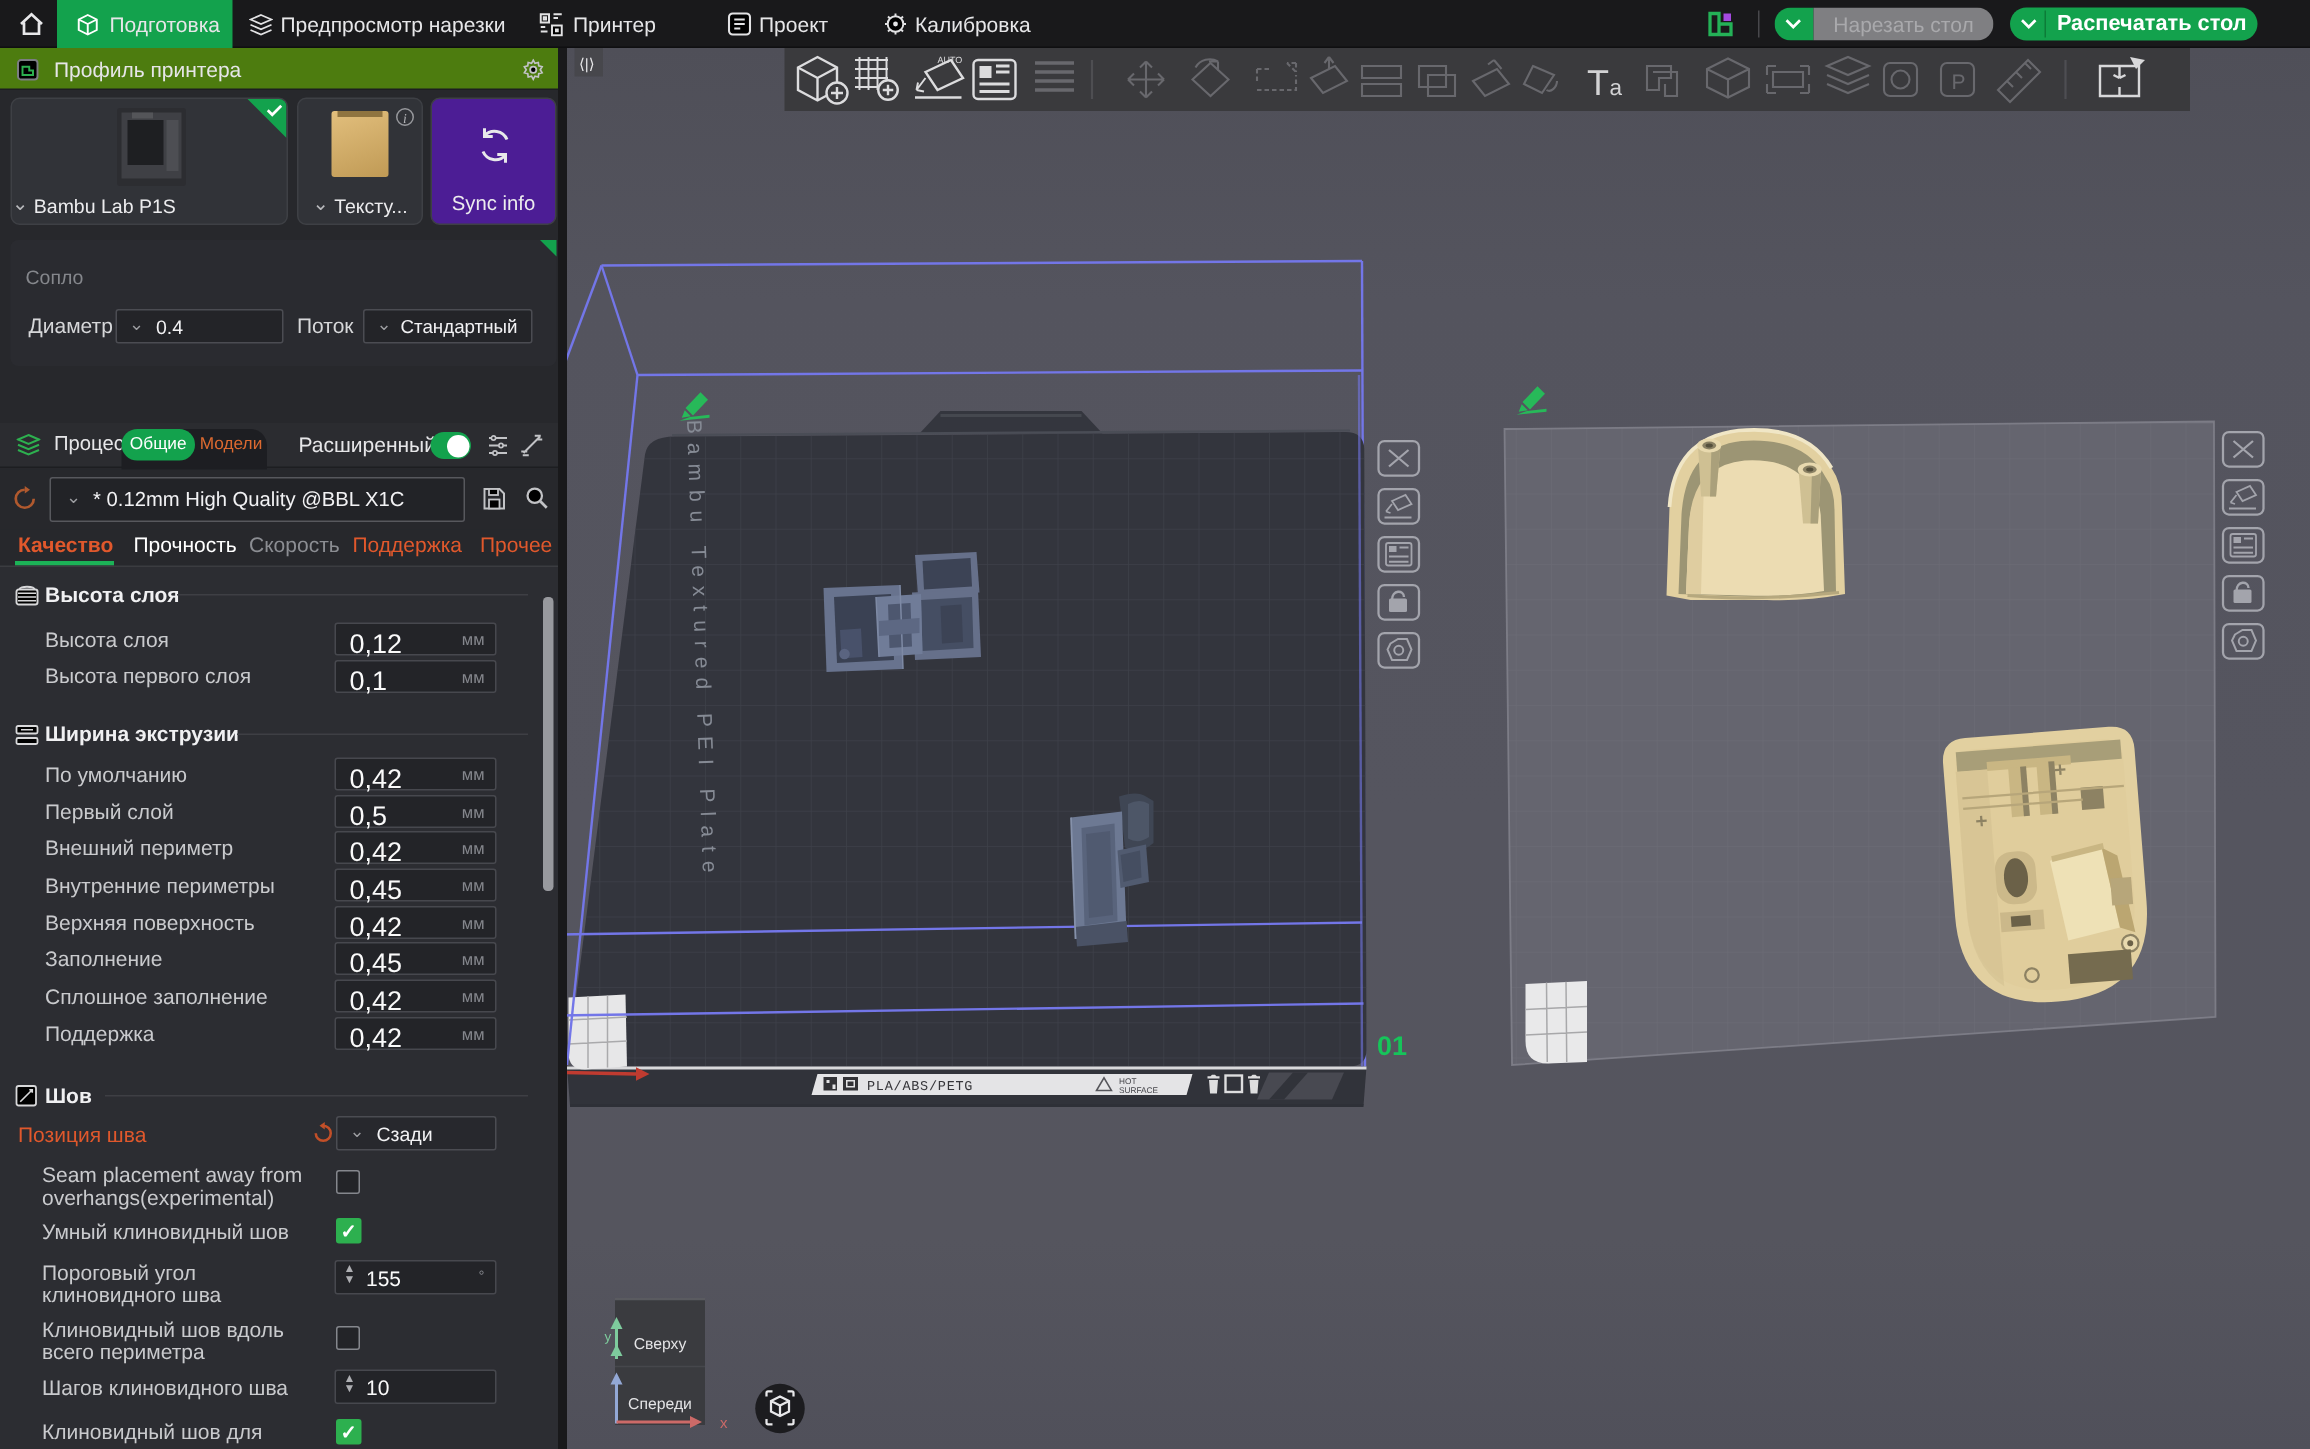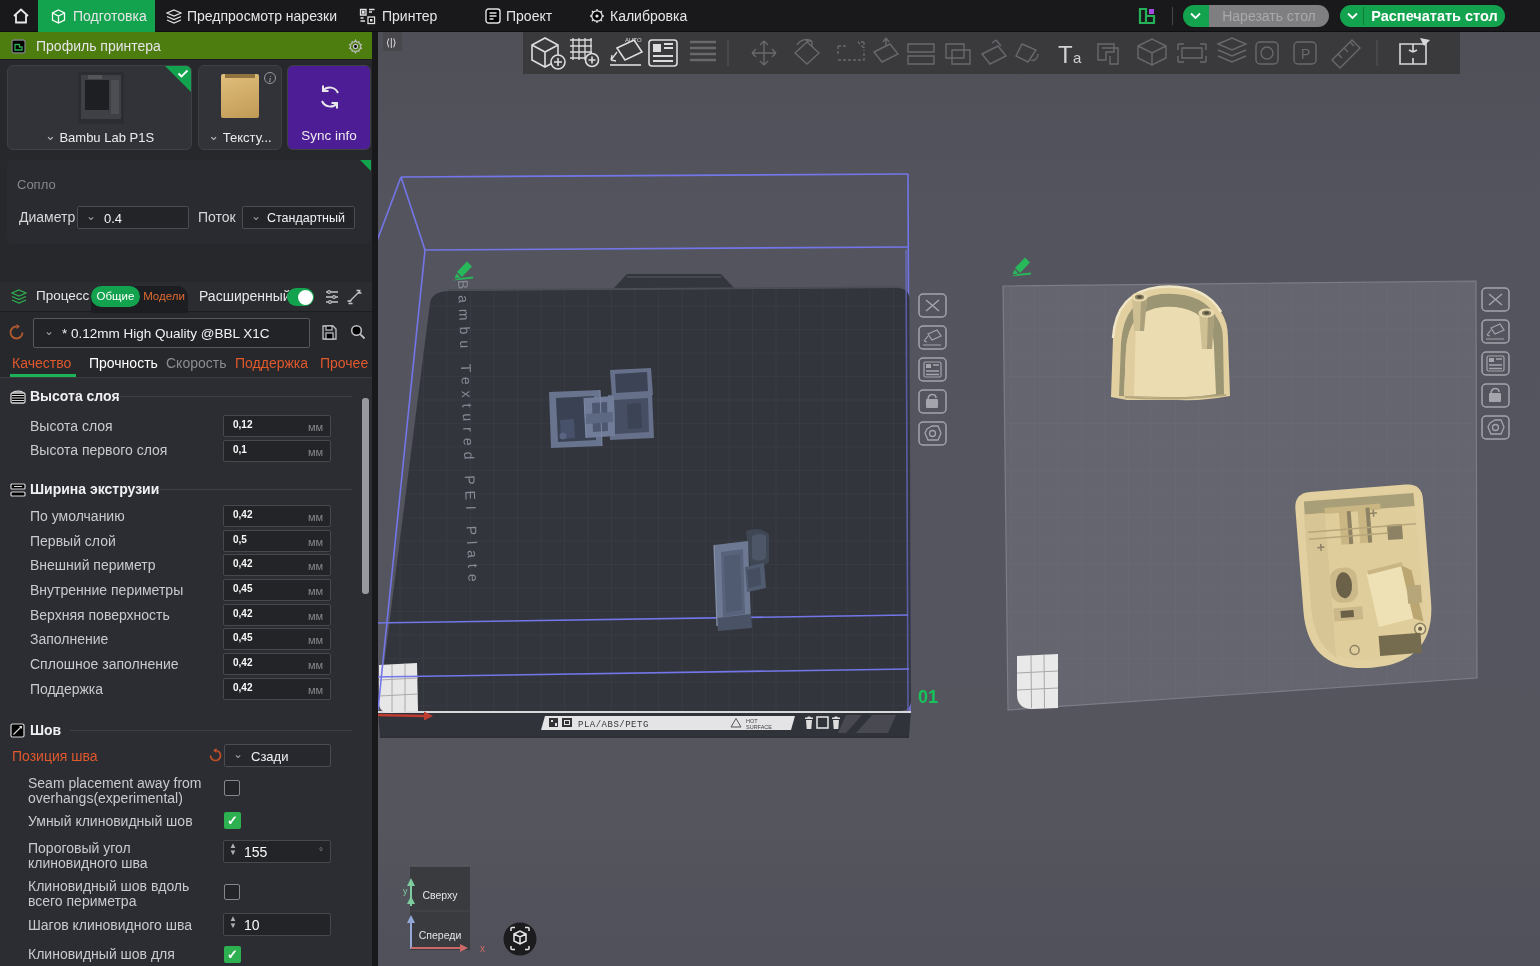--- a/index.html
+++ b/index.html
@@ -6,21 +6,21 @@
 html,body { width:1540px; height:966px; overflow:hidden; background:#86868c;
   font-family:"Liberation Sans", sans-serif; }
 .abs { position:absolute; }
 #topbar { position:absolute; left:0; top:0; width:1540px; height:32px; background:#19191b; border-bottom:1px solid #0f0f11; z-index:30; }
 .tabtxt { position:absolute; top:0; height:32px; line-height:32px; color:#e6e6e8; font-size:14px; white-space:nowrap; }
 #tab-active { position:absolute; left:38px; top:0; width:117px; height:32px; background:#13a24d; }
 #panel { position:absolute; left:0; top:32px; width:372px; height:934px; background:#27282c; z-index:20; overflow:hidden; }
 #sliver { position:absolute; left:372px; top:32px; width:6px; height:934px; background:#19191b; z-index:21; }
 .lbl { color:#c9cacd; font-size:14px; position:absolute; }
 .inp { position:absolute; left:223px; width:108px; height:22px; background:#232428; border:1px solid #47484e; border-radius:2px; color:#fff; }
-.inp .v { position:absolute; left:9px; top:3px; font-size:10px; font-weight:bold; color:#fafafa; }
+.inp .v { position:absolute; left:9px; top:3px; font-size:18px; font-weight:normal; color:#fafafa; }
 .inp .u { position:absolute; right:7px; top:5px; font-size:11px; color:#85878d; }
 .sect { position:absolute; left:10px; color:#f0f0f2; font-size:14px; font-weight:bold; }
 .sline { position:absolute; height:1px; background:#3e3f44; }
 .cb { position:absolute; left:224px; width:16px; height:16px; border:1px solid #85878d; border-radius:2px; background:#232428; }
 .cbg { position:absolute; left:224px; width:17px; height:17px; border-radius:2px; background:#2db04f; color:#fff; font-size:13px; font-weight:bold; text-align:center; line-height:17px; }
 .sel { position:absolute; background:#232428; border:1px solid #4b4c52; border-radius:2px; color:#f2f2f4; white-space:nowrap; }
 .sel .cv { position:absolute; left:8px; top:50%; transform:translateY(-62%); color:#9d9ea2; font-size:12px; }
 .sel .tx { position:absolute; left:26px; top:50%; transform:translateY(-50%); font-size:13px; }
 .chev { display:inline-block; transform:translateY(-2px); }
 svg.ic { position:absolute; }
@@ -97,21 +97,21 @@
     <div class="abs" style="right:0;top:0;width:0;height:0;border-left:26px solid transparent;border-top:26px solid #13a24d"></div>
     <svg class="ic" style="right:2px;top:3px" width="12" height="10" viewBox="0 0 12 10">
         <path d="M1.5 4.5 L4.5 7.5 L10.5 1.5" stroke="#fff" stroke-width="1.8" fill="none"></path>
       </svg>
     <div class="abs" style="left:70px;top:6px;width:46px;height:52px;background:#2c2d31;border-radius:2px">
       <div class="abs" style="left:3px;top:3px;width:40px;height:44px;background:#3f4045"></div>
       <div class="abs" style="left:7px;top:8px;width:24px;height:30px;background:#1e1f22"></div>
       <div class="abs" style="left:33px;top:8px;width:8px;height:34px;background:#4d4e53"></div>
       <div class="abs" style="left:10px;top:3px;width:14px;height:4px;background:#545559"></div>
     </div>
-    <div class="abs" style="left:0;right:0;top:64px;text-align:center;font-size:13px;color:#ececee"><span class="chev" style="color:#b9babd">⌄</span> Bambu Lab P1S</div>
+    <div class="abs" style="left:0;right:0;top:64px;font-size:13px;color:#ececee"><span class="chev" style="color:#b9babd">⌄</span> Bambu Lab P1S</div>
   </div>
   <div class="abs" style="left:198px;top:33px;width:84px;height:85px;background:#313338;border:1px solid #3e4045;border-radius:6px">
     <div class="abs" style="left:22px;top:8px;width:38px;height:44px;background:linear-gradient(160deg,#e2bf7d,#c09a55);border-radius:2px"></div>
     <div class="abs" style="left:26px;top:8px;width:30px;height:4px;background:#8f7440"></div>
     <div class="abs" style="right:5px;top:6px;width:12px;height:12px;border:1px solid #97989c;border-radius:50%;color:#b4b5b8;font-size:9px;text-align:center;line-height:12px;font-style:italic;font-family:'Liberation Serif',serif">i</div>
     <div class="abs" style="left:0;right:0;top:64px;text-align:center;font-size:13px;color:#ececee"><span class="chev" style="color:#b9babd">⌄</span> Тексту...</div>
   </div>
   <div class="abs" style="left:287px;top:33px;width:84px;height:85px;background:#4c1d95;border:1px solid #3e4045;border-radius:6px">
     <svg class="ic" style="left:29px;top:18px" width="26" height="26" viewBox="0 0 26 26">
         <path d="M21 9 A9 9 0 0 0 6 6.5 M5 17 A9 9 0 0 0 20 19.5" stroke="#e8e8ea" stroke-width="2" fill="none"></path>
@@ -135,21 +135,21 @@
         <span class="tx" style="font-size:12.5px;left:24px">Стандартный</span>
       </div>
   </div>
 
 
   <div class="abs" style="left:0;top:250px;width:372px;height:30px;background:#2b2c30;border-bottom:1px solid #1d1e21">
     <svg class="ic" style="left:11px;top:7px" width="16" height="16" viewBox="0 0 16 16">
         <path d="M8 1 L15 4 L8 7 L1 4 Z M1 7.5 L8 10.5 L15 7.5 M1 11 L8 14 L15 11" stroke="#2db04f" stroke-width="1.3" fill="none"></path>
       </svg>
     <div class="abs" style="left:36px;top:6px;font-size:13.5px;color:#e6e6e8">Процесс</div>
-    <div class="abs" style="left:91px;top:4px;width:97px;height:38px;background:#1d1e22;border-radius:11px">
+    <div class="abs" style="left:81px;top:4px;width:97px;height:38px;background:#1d1e22;border-radius:11px">
       <div class="abs" style="left:0;top:0;width:49px;height:21px;background:#13a24d;border-radius:11px;color:#fff;font-size:11.5px;text-align:center;line-height:21px">Общие</div>
       <div class="abs" style="left:49px;top:0;width:48px;height:21px;color:#dd6a30;font-size:11.5px;text-align:center;line-height:21px">Модели</div>
     </div>
     <div class="abs" style="left:199px;top:6px;font-size:14px;color:#e6e6e8">Расширенный</div>
     <div class="abs" style="left:287px;top:6px;width:27px;height:18px;background:#13a24d;border-radius:9px">
       <div class="abs" style="right:1px;top:1.5px;width:15px;height:15px;background:#fff;border-radius:50%"></div>
     </div>
     <svg class="ic" style="left:325px;top:8px" width="14" height="14" viewBox="0 0 14 14">
         <path d="M1 2 H13 M1 7 H13 M1 12 H13" stroke="#c2c3c6" stroke-width="1.4"></path>
         <circle cx="4" cy="2" r="1.4" fill="#2b2c30" stroke="#c2c3c6" stroke-width="1.1"></circle>
@@ -175,21 +175,21 @@
         <rect x="5" y="9" width="7" height="6" stroke="#c2c3c6" stroke-width="1.2"></rect>
         <rect x="5" y="2" width="6" height="4" stroke="#c2c3c6" stroke-width="1.2"></rect>
       </svg>
     <svg class="ic" style="left:350px;top:11px" width="16" height="16" viewBox="0 0 16 16">
         <circle cx="6.5" cy="6.5" r="4.8" stroke="#c2c3c6" stroke-width="1.5"></circle>
         <path d="M10.2 10.2 L14.5 14.5" stroke="#c2c3c6" stroke-width="1.8"></path>
       </svg>
   </div>
 
   <div class="abs" style="left:0;top:321px;width:372px;height:24px;background:#27282c">
-    <div class="abs" style="left:12px;top:2px;font-size:14px;font-weight:normal;color:#e0582c">Качество</div>
+    <div class="abs" style="left:12px;top:2px;font-size:14px;font-weight:bold;color:#e0582c">Качество</div>
     <div class="abs" style="left:89px;top:2px;font-size:14px;color:#ffffff">Прочность</div>
     <div class="abs" style="left:166px;top:2px;font-size:14px;color:#8b8d92">Скорость</div>
     <div class="abs" style="left:235px;top:2px;font-size:14px;color:#e0582c">Поддержка</div>
     <div class="abs" style="left:320px;top:2px;font-size:14px;color:#e0582c">Прочее</div>
     <div class="abs" style="left:10px;top:21px;width:66px;height:3px;background:#1cb257"></div>
   </div>
   <div class="abs" style="left:0;top:345px;width:372px;height:1px;background:#3b3c40"></div>
   <div id="scrollarea" class="abs" style="left:0;top:346px;width:372px;height:588px;background:#2c2d32">
     <svg class="ic" style="left:10px;top:11px" width="16" height="15" viewBox="0 0 16 15">
         <rect x="1" y="4" width="14" height="10" rx="1.5" stroke="#d8d8da" stroke-width="1.3"></rect>

